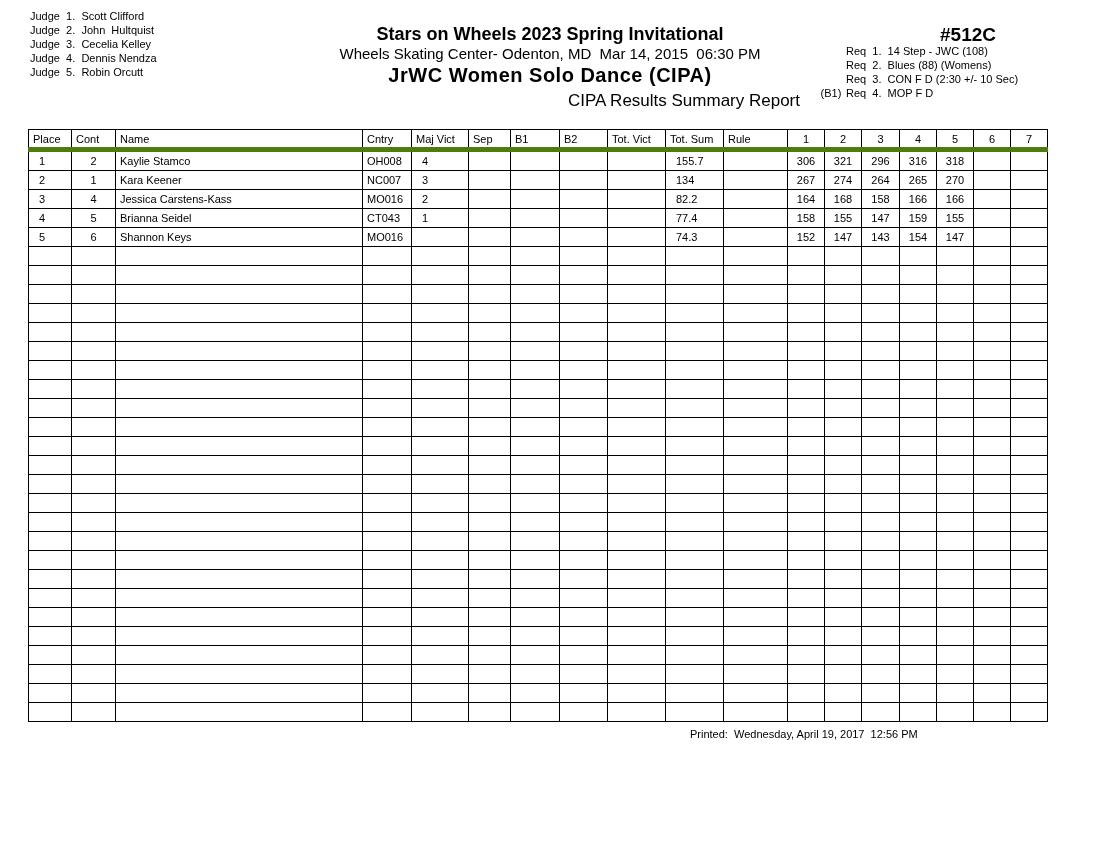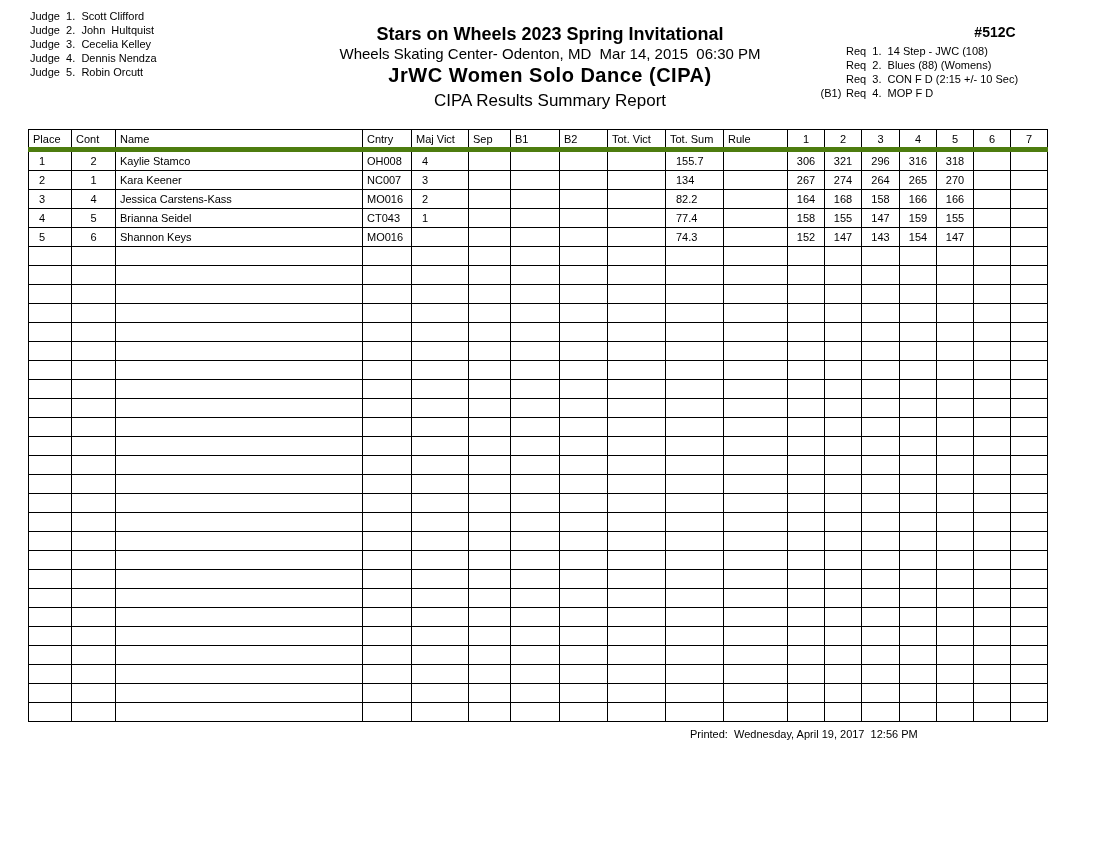--- a/index.html
+++ b/index.html
@@ -4,22 +4,22 @@
 <style>
   html, body { margin: 0; padding: 0; background: #ffffff; }
   body { width: 1100px; height: 850px; position: relative; overflow: hidden;
          font-family: "Liberation Sans", sans-serif; color: #000; }
   .judges { position: absolute; left: 30px; top: 9px; font-size: 11px; line-height: 14px; }
   .judges div { white-space: pre; }
   .center-head { position: absolute; left: 300px; width: 500px; top: 0; text-align: center; }
   .title1 { position: absolute; left: 0; right: 0; top: 24px; font-size: 18px; font-weight: bold; }
   .title2 { position: absolute; left: 0; right: 0; top: 45px; font-size: 15px; white-space: pre; }
   .title3 { position: absolute; left: 0; right: 0; top: 64px; font-size: 20px; font-weight: bold; letter-spacing: 0.5px; }
-  .title4 { position: absolute; left: 0; right: 0; top: 91px; font-size: 17px; }
-  .event-no { position: absolute; left: 940px; width: 110px; top: 24px; text-align: center; font-size: 14px; font-weight: bold; }
+  .title4 { position: absolute; left: 0; right: 0; top: 91px; font-size: 17px; text-align: right; }
+  .event-no { position: absolute; left: 940px; width: 110px; top: 24px; font-size: 19px; font-weight: bold; }
   .reqs { position: absolute; left: 816px; top: 44px; font-size: 11px; line-height: 14px; }
   .reqs div { white-space: pre; }
   .reqs .pre { display: inline-block; width: 30px; text-align: center; }
   table.grid { position: absolute; left: 28px; top: 129px; border-collapse: collapse; table-layout: fixed;
                font-size: 11px; }
   table.grid td, table.grid th { border: 1px solid #000; height: 18px; padding: 0 4px; font-weight: normal;
                white-space: nowrap; overflow: hidden; }
   table.grid th { text-align: left; border-bottom: 5px solid #4d7c0f; height: 17px; }
   table.grid th.c, table.grid td.c { text-align: center; }
   table.grid td.l { text-align: left; }
@@ -42,21 +42,21 @@
   <div class="title2">Wheels Skating Center- Odenton, MD  Mar 14, 2015  06:30 PM</div>
   <div class="title3">JrWC Women Solo Dance (CIPA)</div>
   <div class="title4">CIPA Results Summary Report</div>
 </div>
 
 <div class="event-no">#512C</div>
 
 <div class="reqs">
   <div><span class="pre"></span><span>Req  1.</span>  <span>14 Step - JWC (108)</span></div>
   <div><span class="pre"></span><span>Req  2.</span>  <span>Blues (88) (Womens)</span></div>
-  <div><span class="pre"></span><span>Req  3.</span>  <span>CON F D (2:15 +/- 10 Sec)</span></div>
+  <div><span class="pre"></span><span>Req  3.</span>  <span>CON F D (2:30 +/- 10 Sec)</span></div>
   <div><span class="pre">(B1)</span><span>Req  4.</span>  <span>MOP F D</span></div>
 </div>
 
 <table class="grid">
   <colgroup>
     <col style="width:43px">
       <col style="width:44px">
       <col style="width:247px">
       <col style="width:49px">
     <col style="width:57px">

